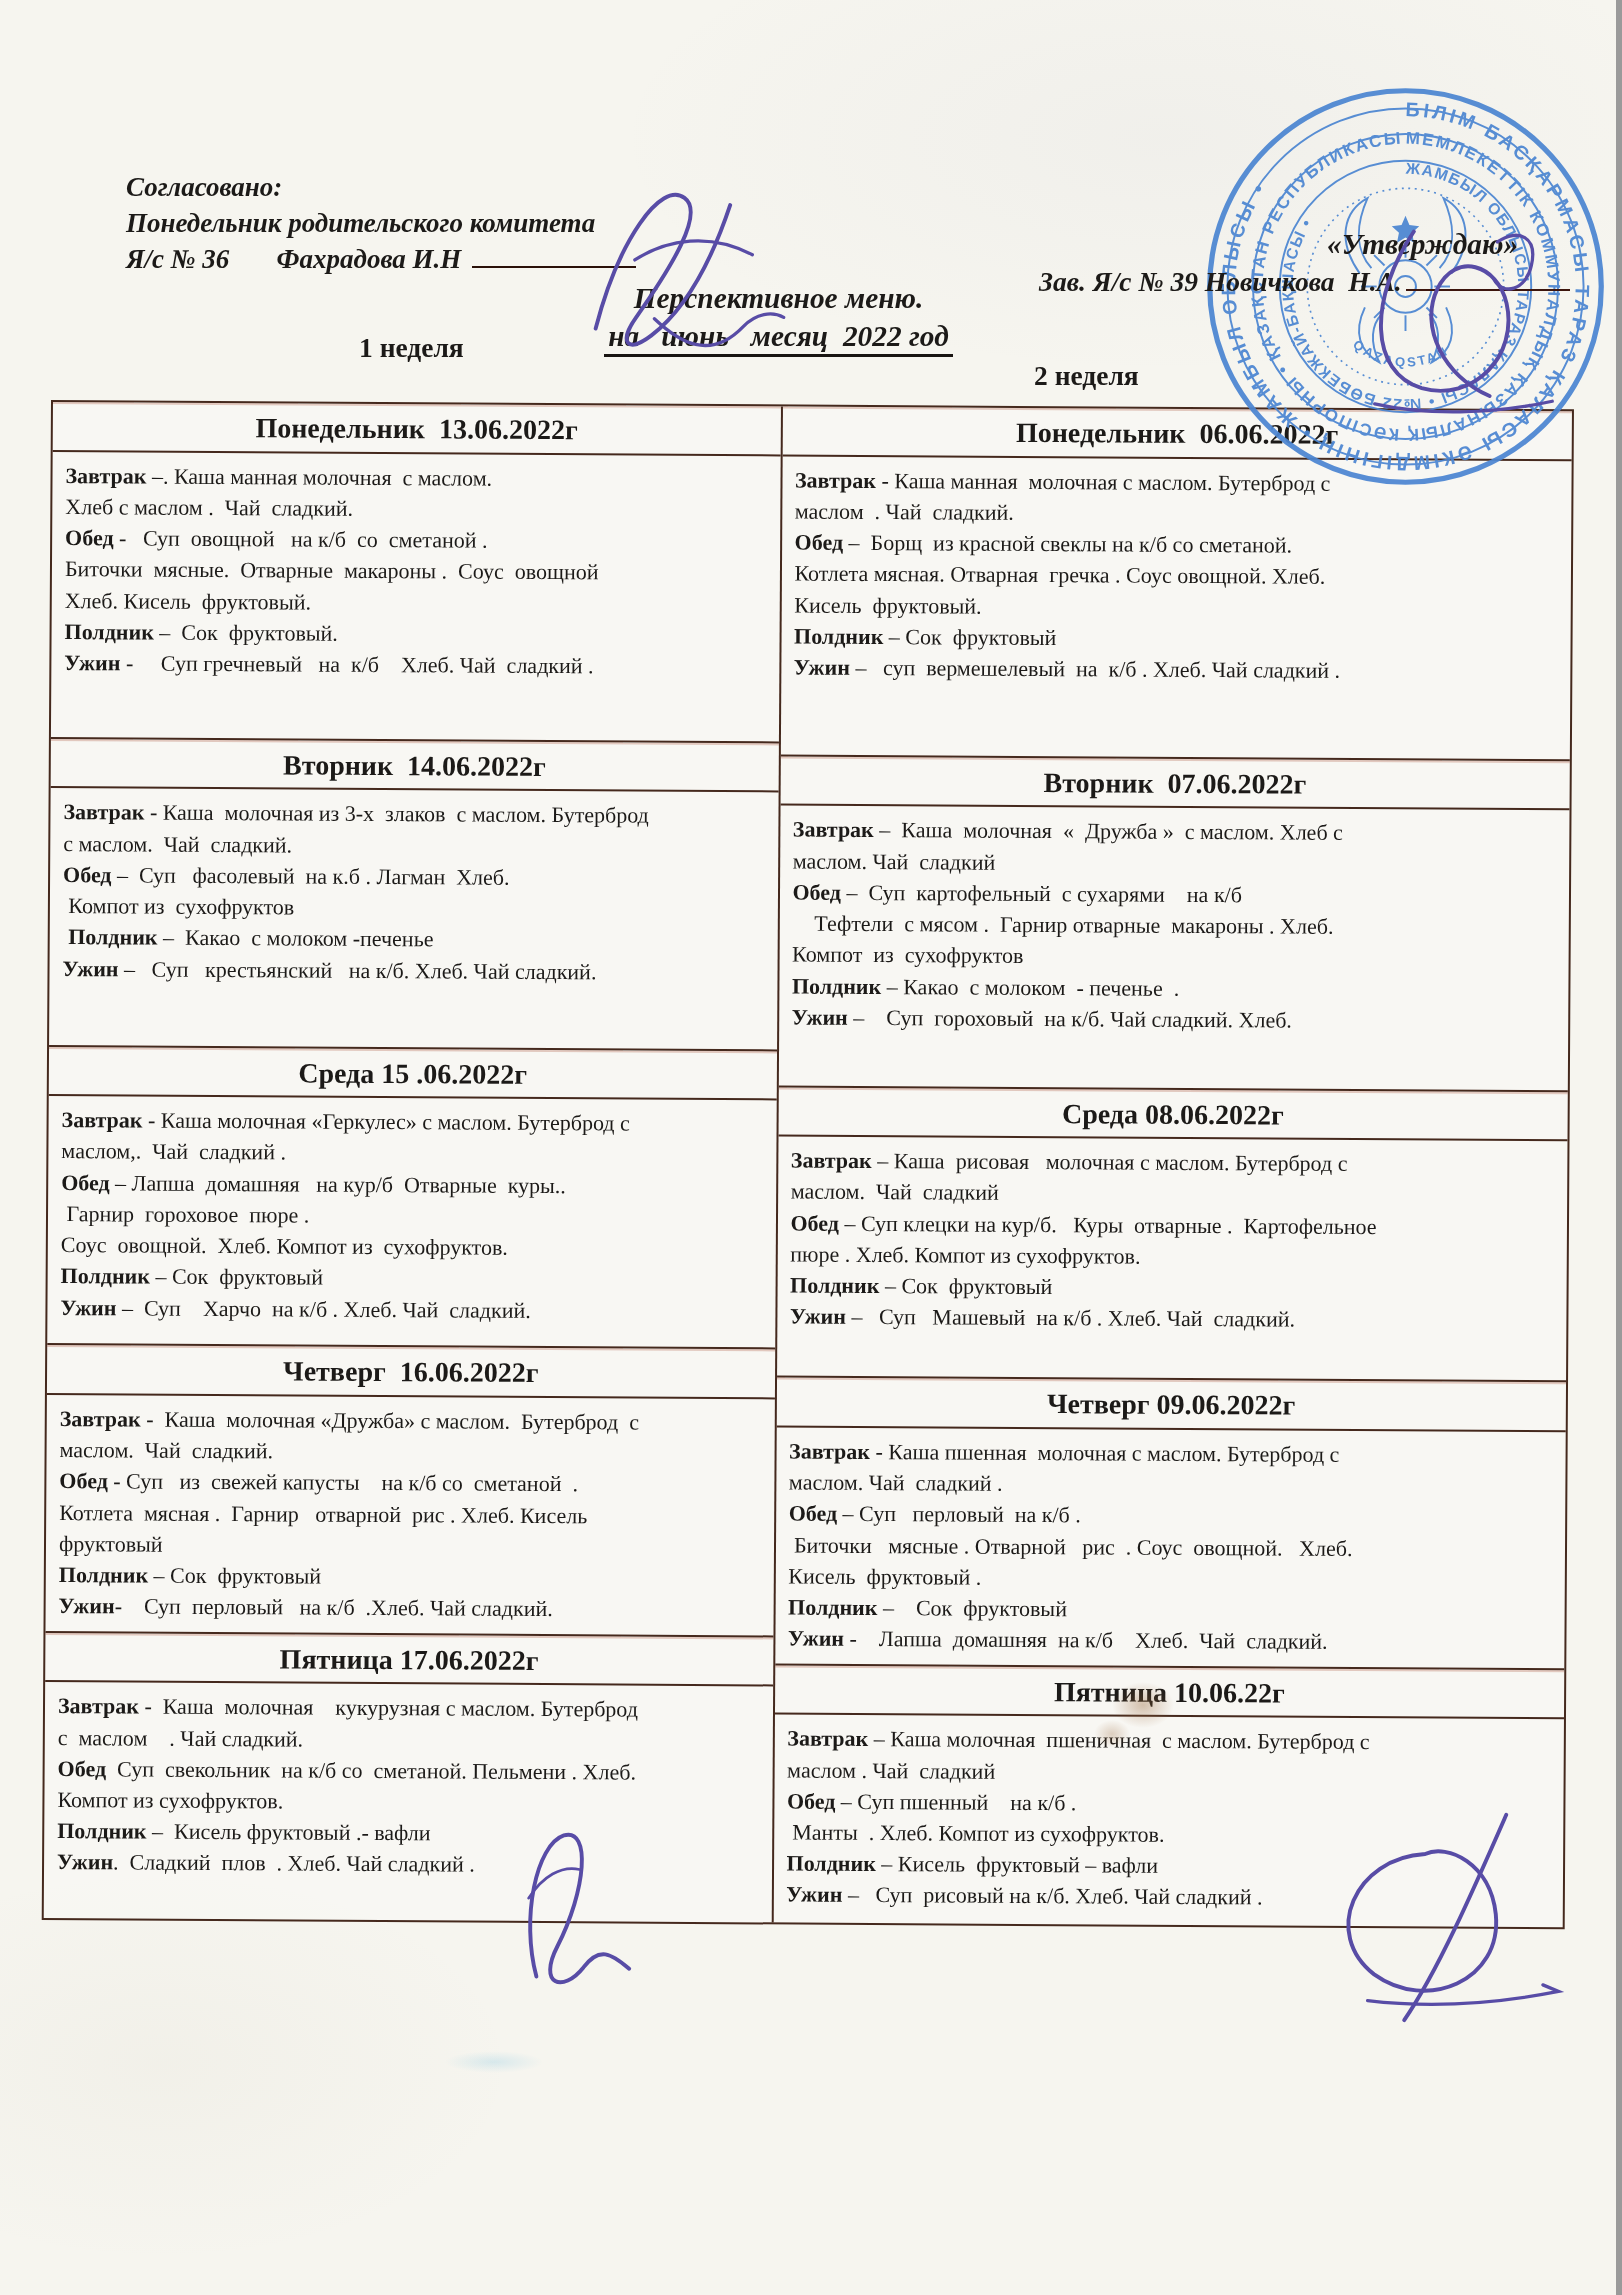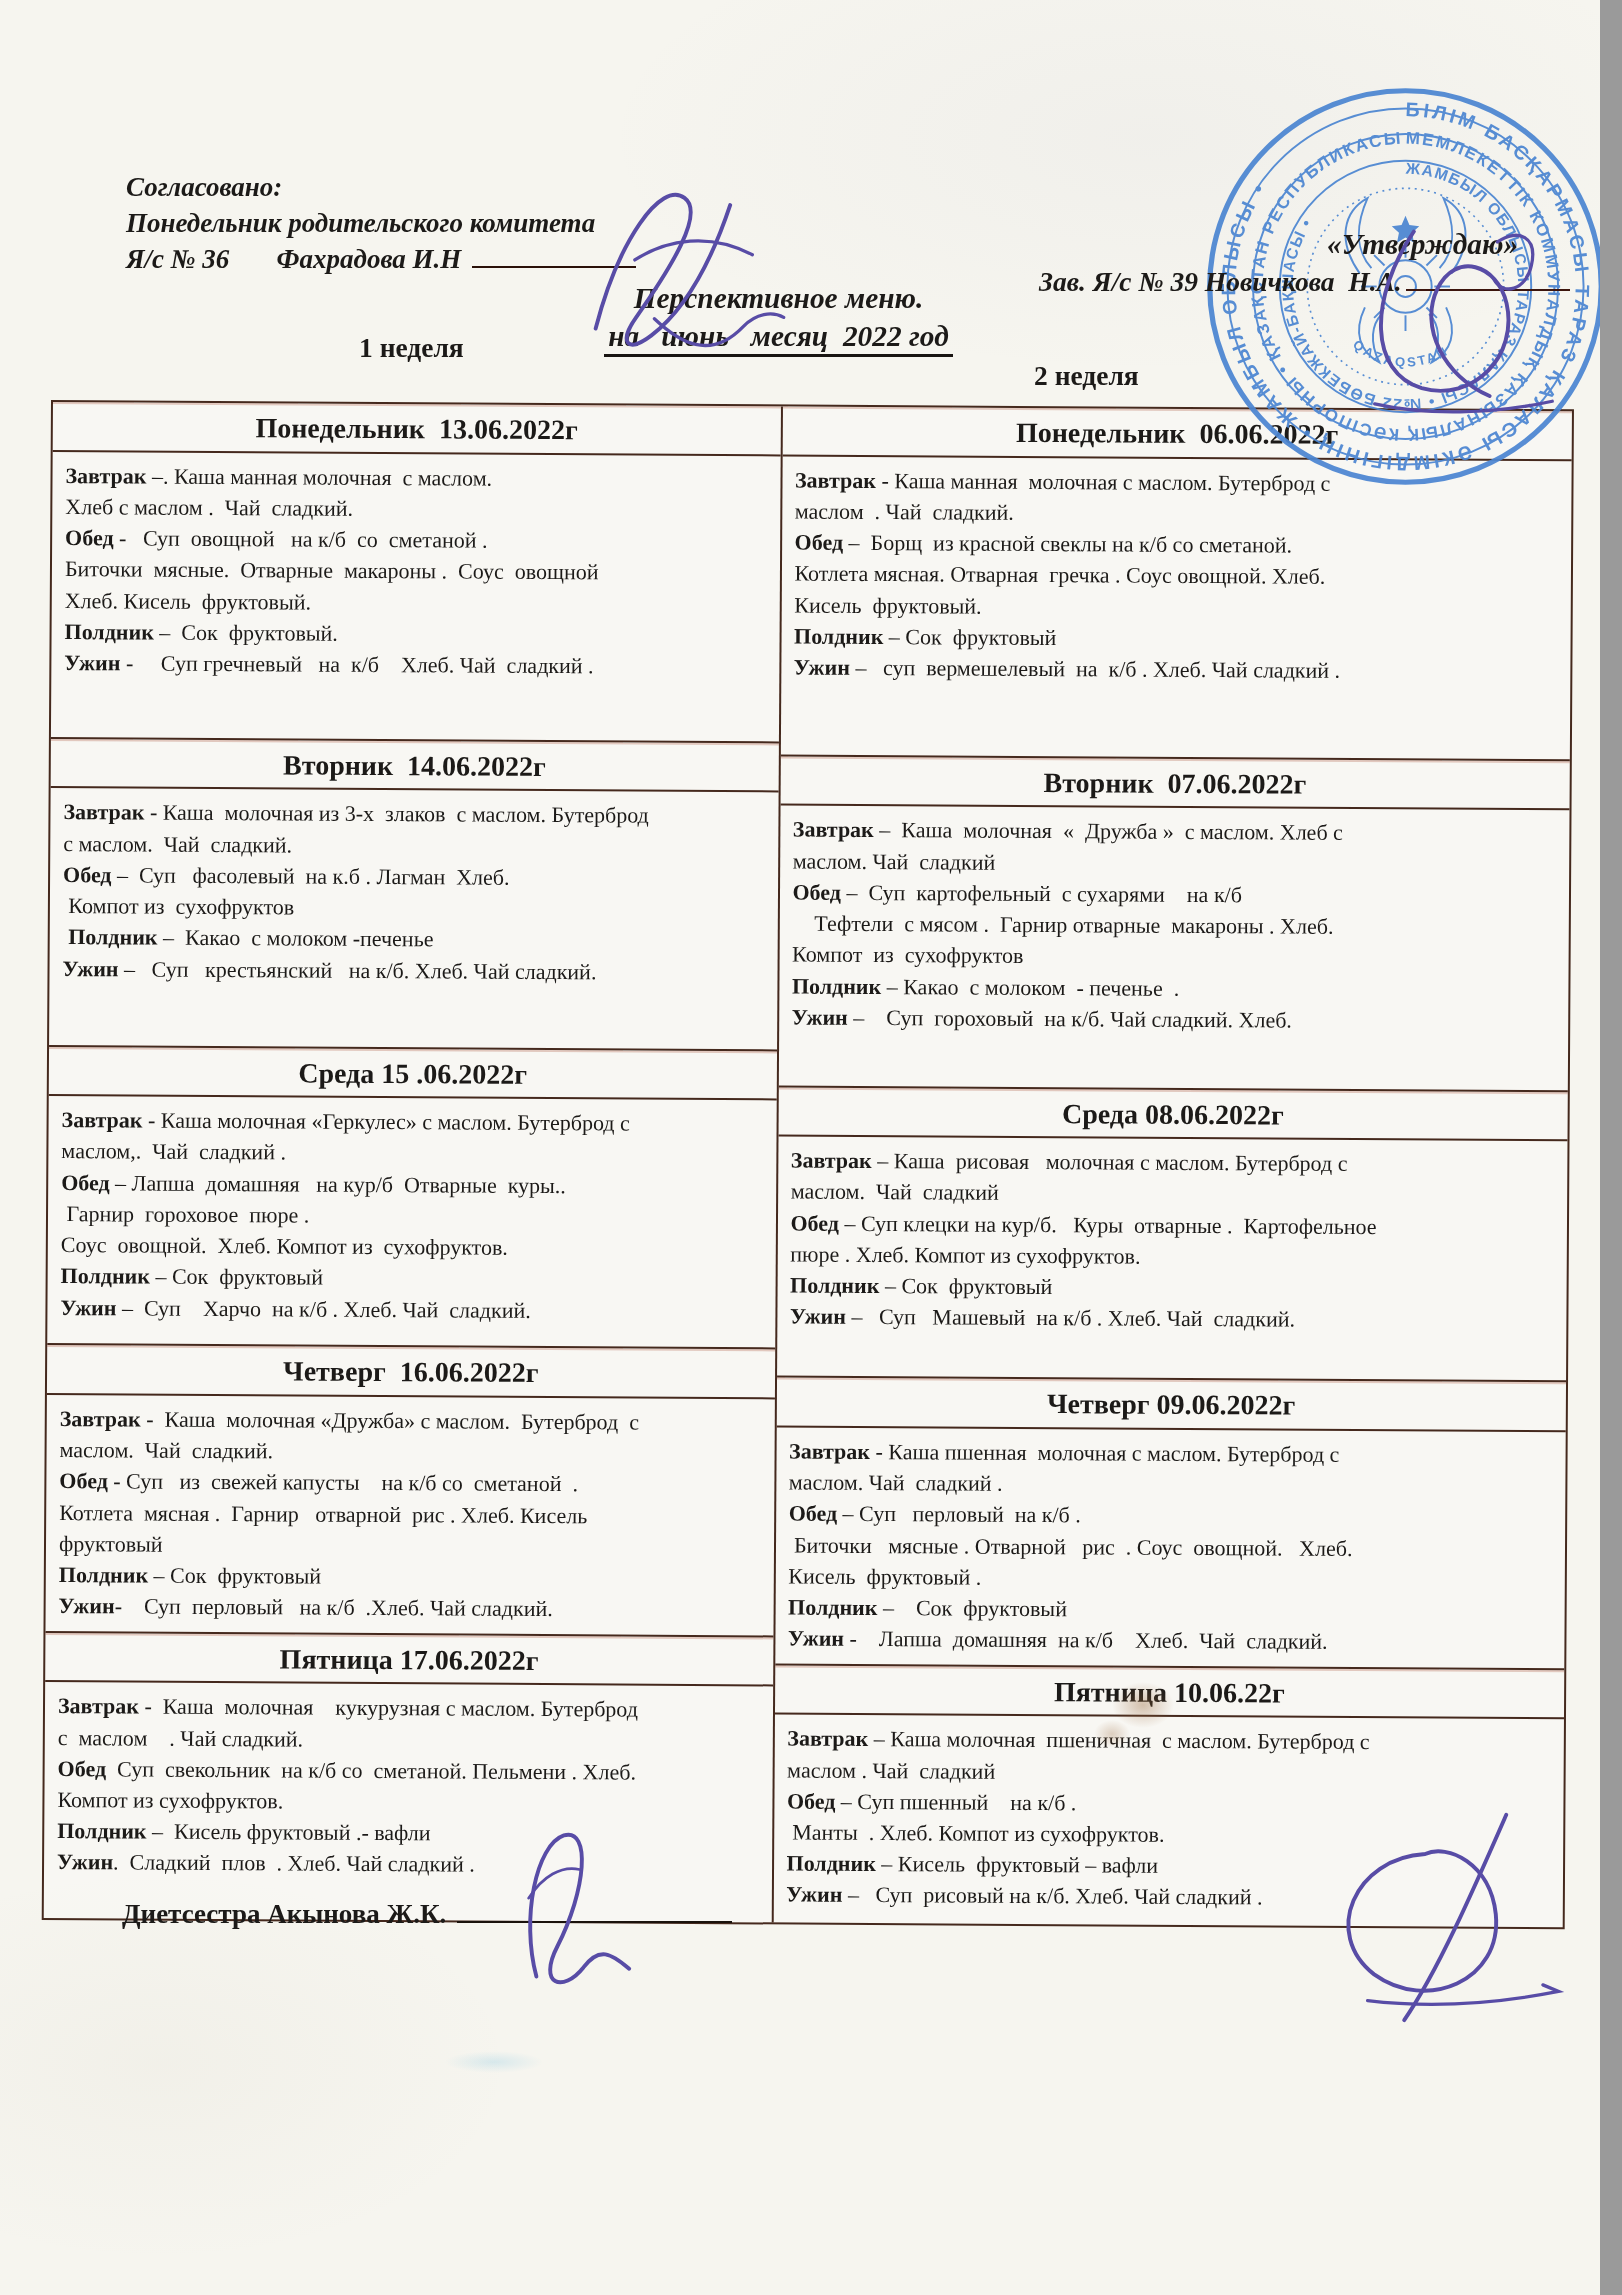--- a/index.html
+++ b/index.html
@@ -8,20 +8,21 @@
     font-family:"Liberation Serif","DejaVu Serif",serif;
     color:#1c1a18;
     background:#9a9a9a;
   }
   .sheet{
     position:relative;width:1600px;height:2295px;overflow:hidden;
     background:
       radial-gradient(916px 393px at 72% 6%, rgba(150,150,170,0.06), transparent 60%),
       radial-gradient(589px 327px at 10% 90%, rgba(160,150,120,0.05), transparent 60%),
       #f6f5ef;
+    padding-left: 16px;
   }
   .pre{white-space:pre-wrap;}
   
   .agreed{
     position:absolute;left:126px;top:169px;
     font-size:27px;font-weight:bold;font-style:italic;line-height:1.34;
   }
   .approve-word{
     position:absolute;left:1327px;top:228px;
     font-size:29.4px;font-weight:bold;font-style:italic;z-index:3;
@@ -205,21 +206,20 @@
           <div class="day-header pre">Четверг 09.06.2022г</div>
           <div class="day-content"><div class="menu-line"><b>Завтрак</b> - Каша пшенная  молочная с маслом. Бутерброд с</div><div class="menu-line">маслом. Чай  сладкий .</div><div class="menu-line"><b>Обед</b> – Суп   перловый  на к/б .</div><div class="menu-line"> Биточки   мясные . Отварной   рис  . Соус  овощной.   Хлеб.</div><div class="menu-line">Кисель  фруктовый .</div><div class="menu-line"><b>Полдник</b> –    Сок  фруктовый</div><div class="menu-line"><b>Ужин</b> -    Лапша  домашняя  на к/б    Хлеб.  Чай  сладкий.</div></div>
         </section>
         <section class="day">
           <div class="day-header pre">Пятница 10.06.22г</div>
           <div class="day-content"><div class="menu-line"><b>Завтрак</b> – Каша молочная  пшеничная  с маслом. Бутерброд с</div><div class="menu-line">маслом . Чай  сладкий</div><div class="menu-line"><b>Обед</b> – Суп пшенный    на к/б .</div><div class="menu-line"> Манты  . Хлеб. Компот из сухофруктов.</div><div class="menu-line"><b>Полдник</b> – Кисель  фруктовый – вафли</div><div class="menu-line"><b>Ужин</b> –   Суп  рисовый на к/б. Хлеб. Чай сладкий .</div></div>
         </section>
       </div>
   </div>
 
-  <div class="footer-diet"><span class="pre">Диетсестра Акынова Ж.К. </span><span class="rule rule-diet"></span></div>
 
   <svg class="sig" style="left:458px;top:1813px;" width="196" height="203" viewBox="0 0 300 310">
     <path d="M120 250 C 96 160, 120 48, 162 34 C 204 22, 196 118, 152 204 C 122 262, 160 276, 192 236 C 216 204, 234 214, 262 238" stroke-width="6"></path>
     <path d="M108 130 C 130 96, 158 80, 186 86" stroke-width="4"></path>
   </svg>
 
   <svg class="sig" style="left:1276px;top:1803px;" width="314" height="229" viewBox="0 0 480 350">
     <path d="M228 78 C 120 84, 70 200, 150 262 C 230 320, 346 272, 336 170 C 328 92, 262 62, 228 78" stroke-width="6"></path>
     <path d="M352 18 C 302 132, 248 256, 196 332" stroke-width="6"></path>
     <path d="M140 302 C 240 314, 340 306, 432 288 l-24 -10" stroke-width="5"></path>

